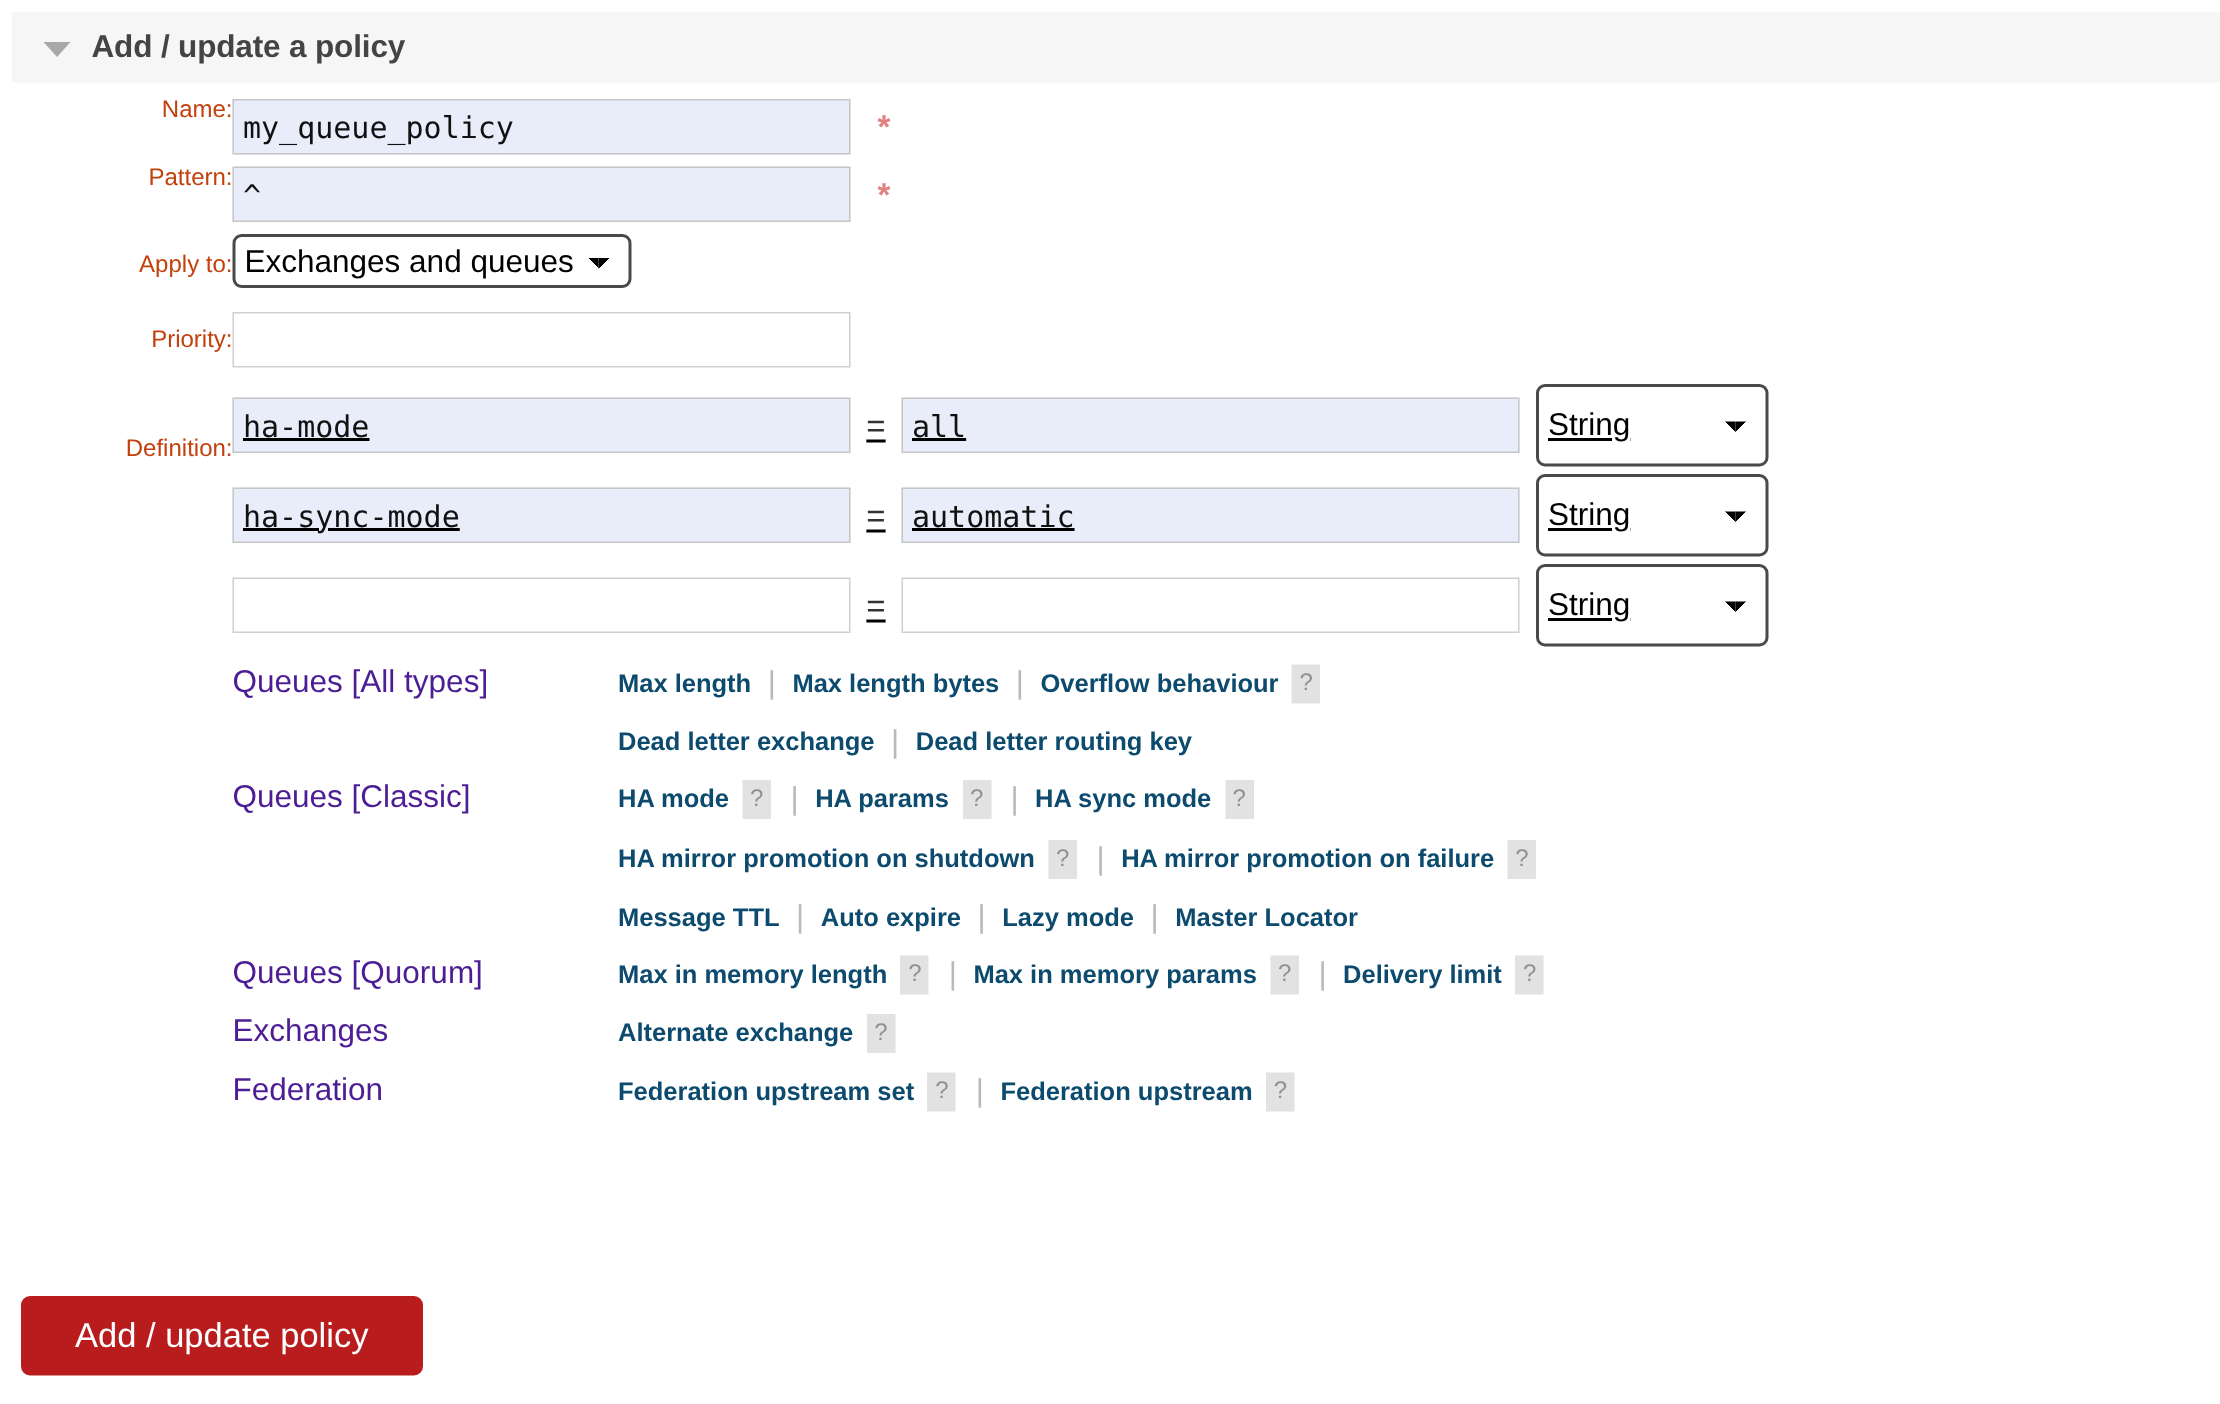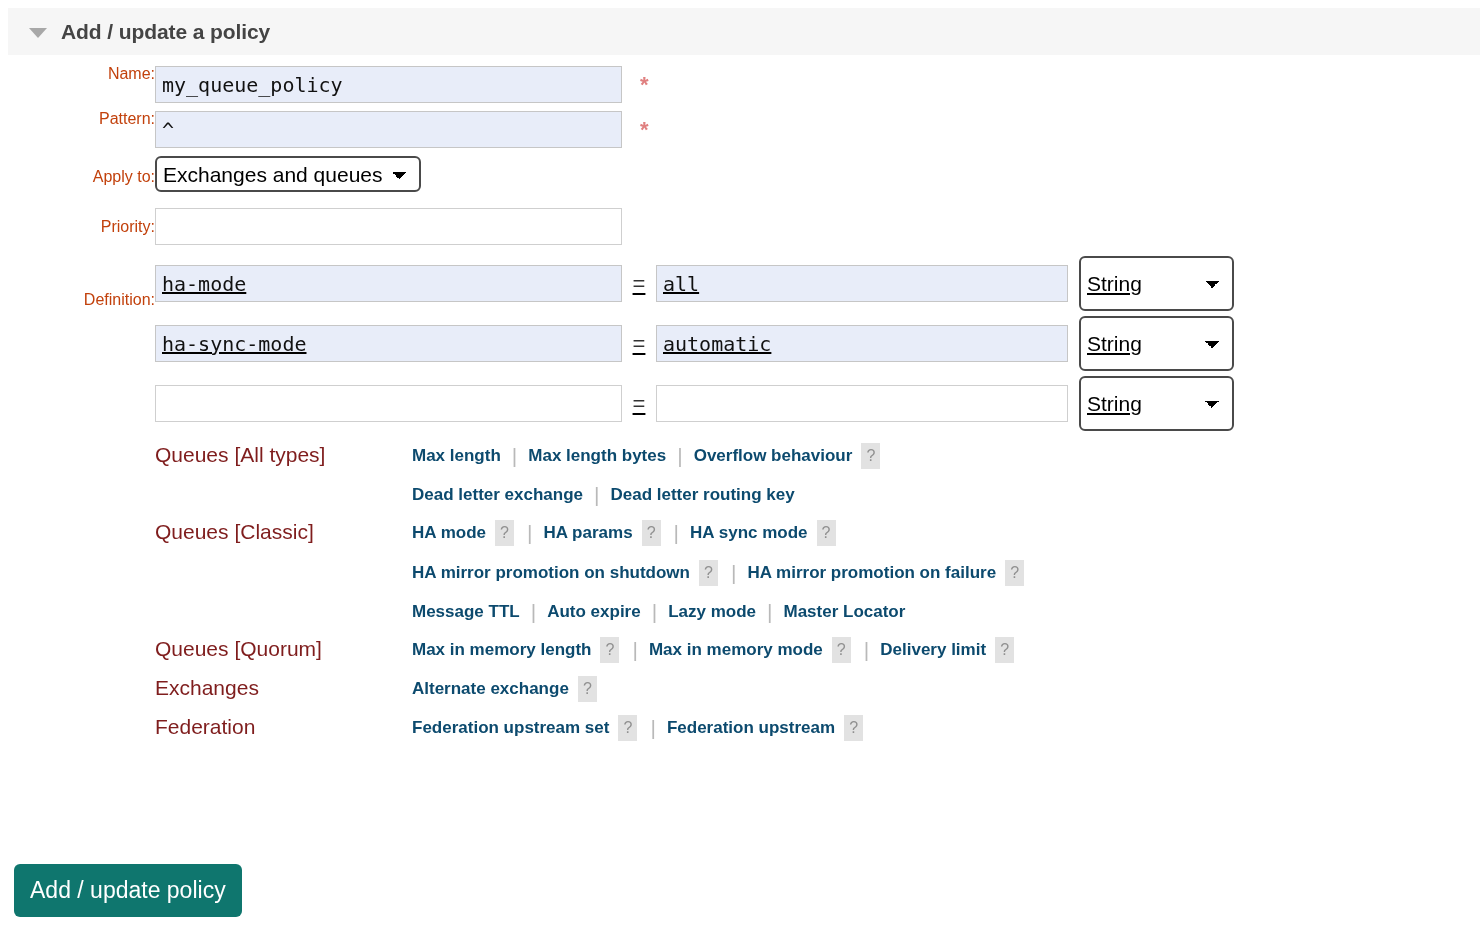--- a/index.html
+++ b/index.html
@@ -61,21 +61,21 @@
     text-align: right;
     font-size: 16px;
     color: #c2410c;
     box-sizing: border-box;
     line-height: 1.05;
     white-space: nowrap;
   }
   .field-col { display: flex; align-items: flex-start; }
 
   .text-input {
-    width: 467px;
+    width: 412px;
     height: 37px;
     box-sizing: border-box;
     border: 1px solid #c6c6c6;
     background: #e8edf9;
     font-family: "DejaVu Sans Mono", monospace;
     font-size: 20px;
     color: #111;
     padding: 0 6px;
     outline: none;
     border-radius: 0;
@@ -133,21 +133,21 @@
 
   
   .hints {
     margin-top: 12px;
     border-collapse: collapse;
   }
   .hints td { vertical-align: top; padding: 0; }
   .hint-cat {
     width: 257px;
     font-size: 21px;
-    color: #7f1d1d;
+    color: #4c1d95;
     padding-right: 10px;
     white-space: nowrap;
     padding-top: 2px;
   }
   .hint-links { font-size: 0; }
   .hint-line {
     display: block;
     margin-bottom: 14px;
     white-space: nowrap;
   }
@@ -182,27 +182,27 @@
     vertical-align: middle;
     cursor: pointer;
   }
   .cat-block { margin-bottom: 13px; }
 
   
   .submit-btn {
     position: absolute;
     left: 14px;
     top: 864px;
-    background: #0f766e;
+    background: #b91c1c;
     color: #ffffff;
     border: none;
     border-radius: 6px;
     font-family: "Liberation Sans", sans-serif;
     font-size: 23px;
-    padding: 13px 16px;
+    padding: 13px 36px;
     cursor: pointer;
   }
 </style>
 </head>
 <body>
 
 <div class="section-header">
   <span class="caret"></span>
   <span class="section-title">Add / update a policy</span>
 </div>
@@ -295,21 +295,21 @@
                     <span class="hint-line"><a class="hint-link">HA mode</a><span class="qmark">?</span><span class="hint-sep">|</span><a class="hint-link">HA params</a><span class="qmark">?</span><span class="hint-sep">|</span><a class="hint-link">HA sync mode</a><span class="qmark">?</span></span>
                     <span class="hint-line"><a class="hint-link">HA mirror promotion on shutdown</a><span class="qmark">?</span><span class="hint-sep">|</span><a class="hint-link">HA mirror promotion on failure</a><span class="qmark">?</span></span>
                     <span class="hint-line"><a class="hint-link">Message TTL</a><span class="hint-sep">|</span><a class="hint-link">Auto expire</a><span class="hint-sep">|</span><a class="hint-link">Lazy mode</a><span class="hint-sep">|</span><a class="hint-link">Master Locator</a></span>
                   </div>
                 </td>
               </tr>
               <tr>
                 <td class="hint-cat">Queues [Quorum]</td>
                 <td class="hint-links">
                   <div class="cat-block">
-                    <span class="hint-line"><a class="hint-link">Max in memory length</a><span class="qmark">?</span><span class="hint-sep">|</span><a class="hint-link">Max in memory mode</a><span class="qmark">?</span><span class="hint-sep">|</span><a class="hint-link">Delivery limit</a><span class="qmark">?</span></span>
+                    <span class="hint-line"><a class="hint-link">Max in memory length</a><span class="qmark">?</span><span class="hint-sep">|</span><a class="hint-link">Max in memory params</a><span class="qmark">?</span><span class="hint-sep">|</span><a class="hint-link">Delivery limit</a><span class="qmark">?</span></span>
                   </div>
                 </td>
               </tr>
               <tr>
                 <td class="hint-cat">Exchanges</td>
                 <td class="hint-links">
                   <div class="cat-block">
                     <span class="hint-line"><a class="hint-link">Alternate exchange</a><span class="qmark">?</span></span>
                   </div>
                 </td>

